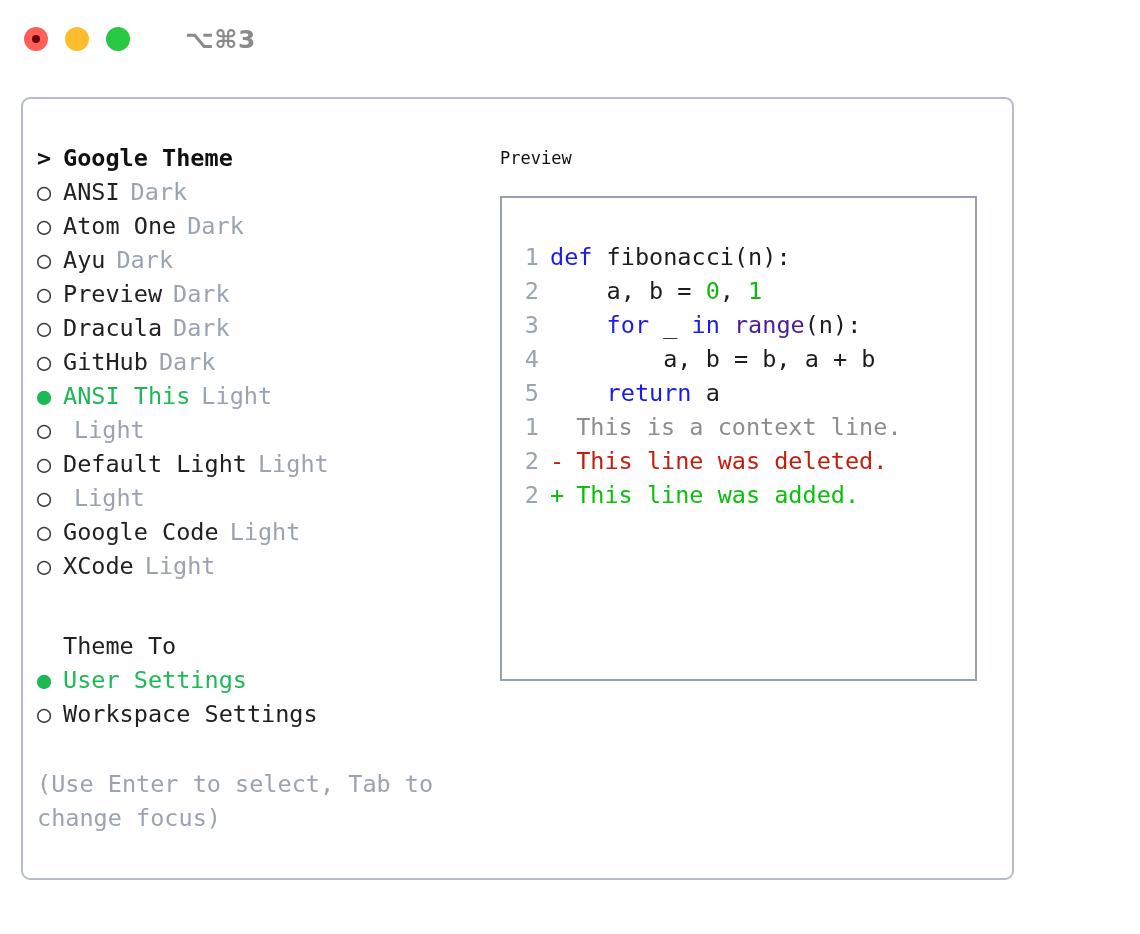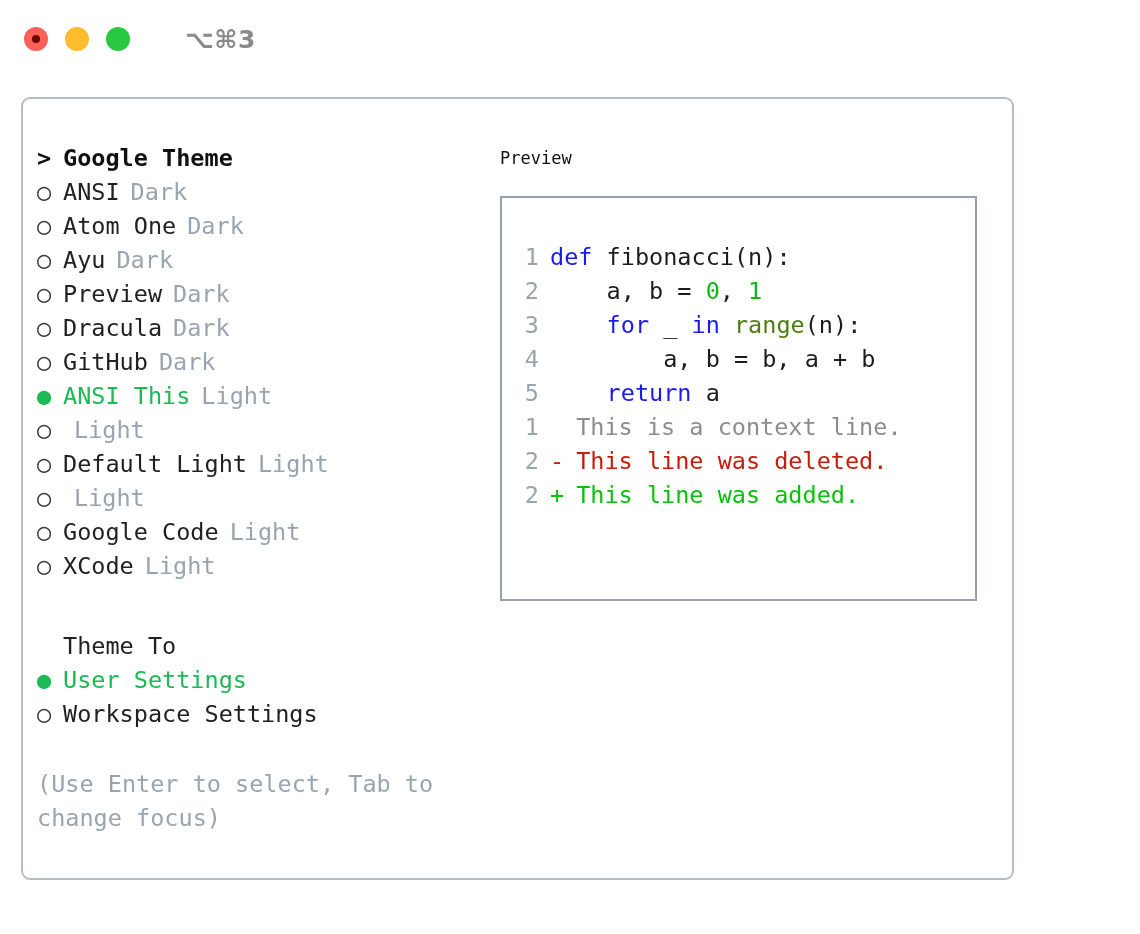--- a/index.html
+++ b/index.html
@@ -156,21 +156,21 @@
   }
   #preview-title {
     font-size: 17px;
     line-height: 34px;
     font-weight: 400;
     color: #111111;
   }
   #preview-panel {
     margin-top: 21px;
     width: 477px;
-    height: 405px;
+    height: 485px;
     border: 2px solid #95a0b0;
     box-sizing: border-box;
     background: #ffffff;
     position: relative;
   }
   #code-block {
     position: absolute;
     left: 13px;
     top: 42px;
     font-size: 23.5px;
@@ -194,21 +194,21 @@
   .lineno {
     display: inline-block;
     width: 24px;
     text-align: right;
     color: #9aa3b0;
     margin-right: 11px;
   }
   .marker { display: inline-block; width: 12px; }
 
   .tok-kw      { color: #1a1aee; }
-  .tok-builtin { color: #4d7c0f; }
+  .tok-builtin { color: #4c1d95; }
   .tok-num     { color: #12b512; }
   .tok-plain   { color: #1c1c1c; }
 
   .diff-ctx { color: #8d8d8d; }
   .diff-del { color: #c61c0b; }
   .diff-add { color: #0ac00a; }
 </style>
 </head>
 <body>
 

